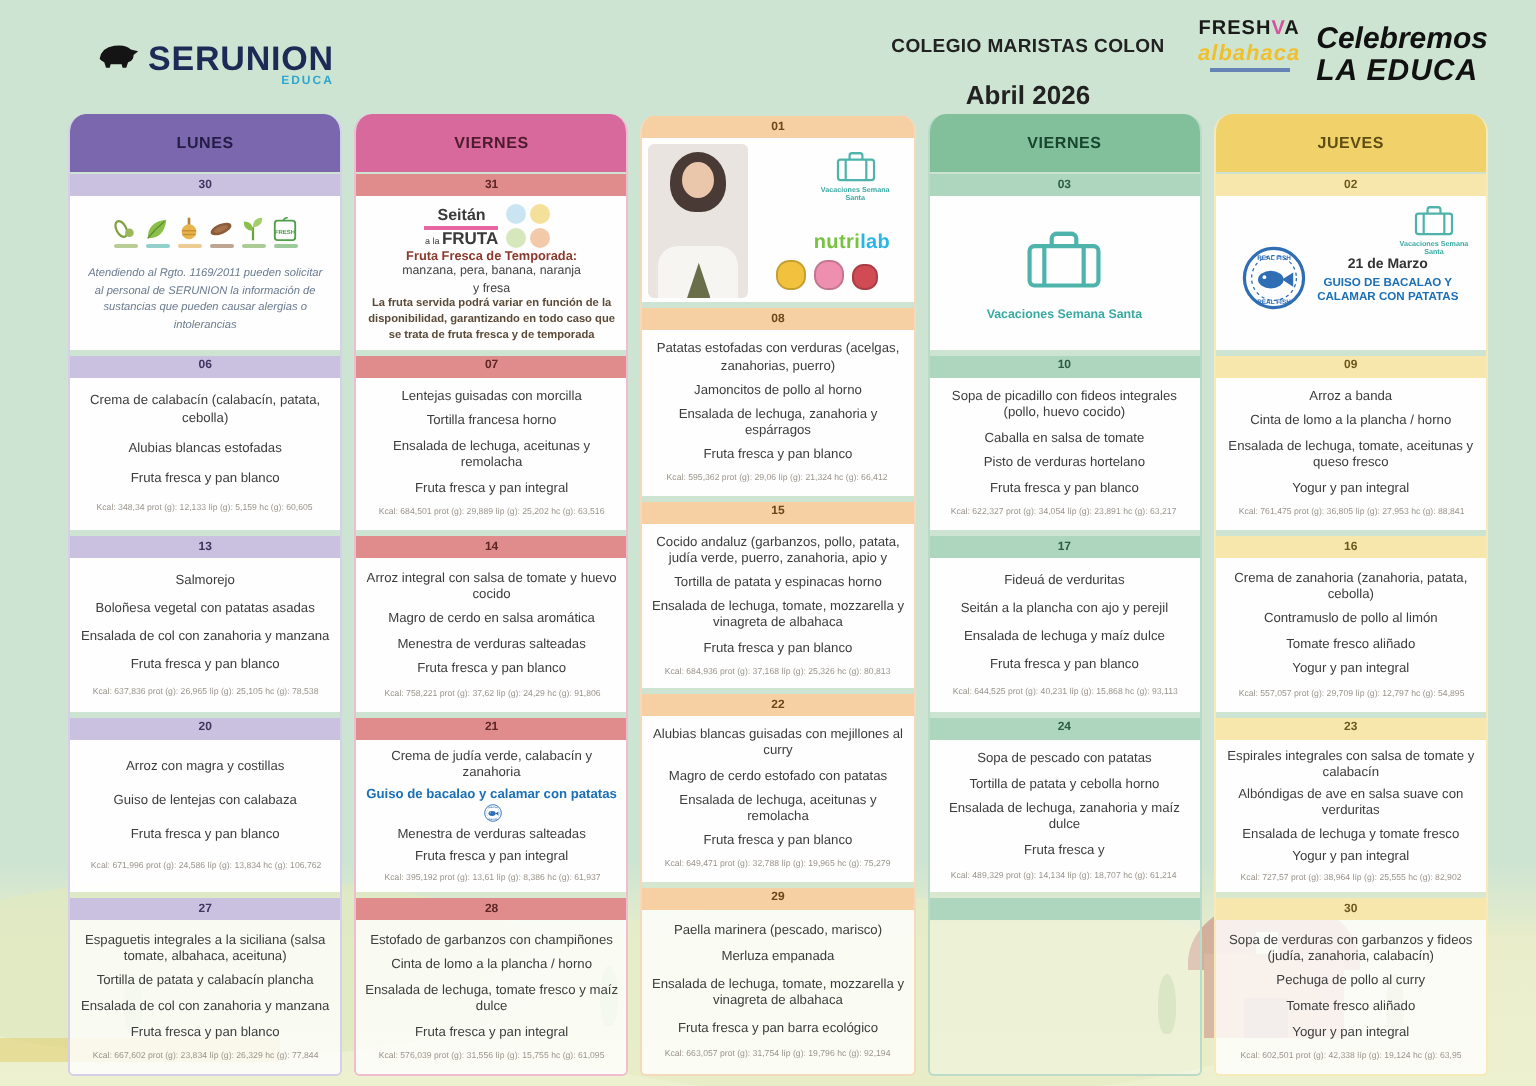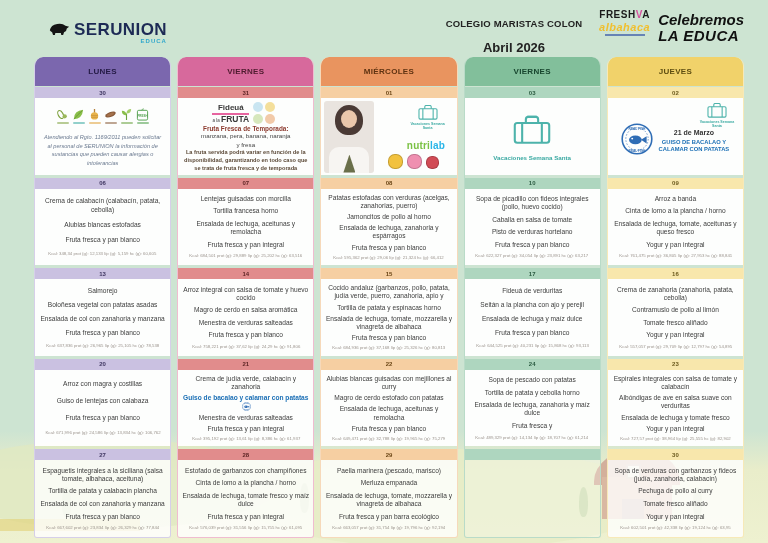--- a/index.html
+++ b/index.html
@@ -239,21 +239,21 @@
         </div>
       </div>
     </div>
     <div class="col" style="--frame: #f0bcd0; --hdr: #d7699c; --hdrtx: #4e1b2e; --day: #e18c8c; --daytx: #5e2525;">
       <div class="col-header">VIERNES</div>
       <div class="week first">
         <div class="day-bar">31</div>
         <div class="cell">
           <div class="fruit-logo">
             <div class="fl-txt">
-              <span class="fl-1">Fideuá</span>
+              <span class="fl-1">Seitán</span>
               <span class="fl-2"><span class="ala">a la </span>FRUTA</span>
             </div>
             <span class="fl-dots">
               <span style="background: rgb(191, 224, 238);"></span>
               <span style="background: rgb(242, 217, 138);"></span>
               <span style="background: rgb(207, 227, 176);"></span>
               <span style="background: rgb(240, 193, 154);"></span>
             </span>
           </div>
           <div class="fruit-head">Fruta Fresca de Temporada:</div>
@@ -305,21 +305,20 @@
         <div class="cell w5">
           <div class="item">Estofado de garbanzos con champiñones</div>
           <div class="item">Cinta de lomo a la plancha / horno</div>
           <div class="item">Ensalada de lechuga, tomate fresco y maíz dulce</div>
           <div class="item">Fruta fresca y pan integral</div>
           <div class="kcal">Kcal: 576,039 prot (g): 31,556 líp (g): 15,755 hc (g): 61,095</div>
         </div>
       </div>
     </div>
     <div class="col" style="--frame: #f6d9ba; --hdr: #e9945f; --hdrtx: #5e3211; --day: #f6cfa2; --daytx: #6b4616;">
-      <div class="col-header">MIÉRCOLES</div>
       <div class="week first">
         <div class="day-bar">01</div>
         <div class="cell">
           <div class="nutri-wrap">
             <div class="photo">
               <div class="hair"></div>
               <div class="face"></div>
               <div class="coat"></div>
               <div class="shirt"></div>
             </div>

